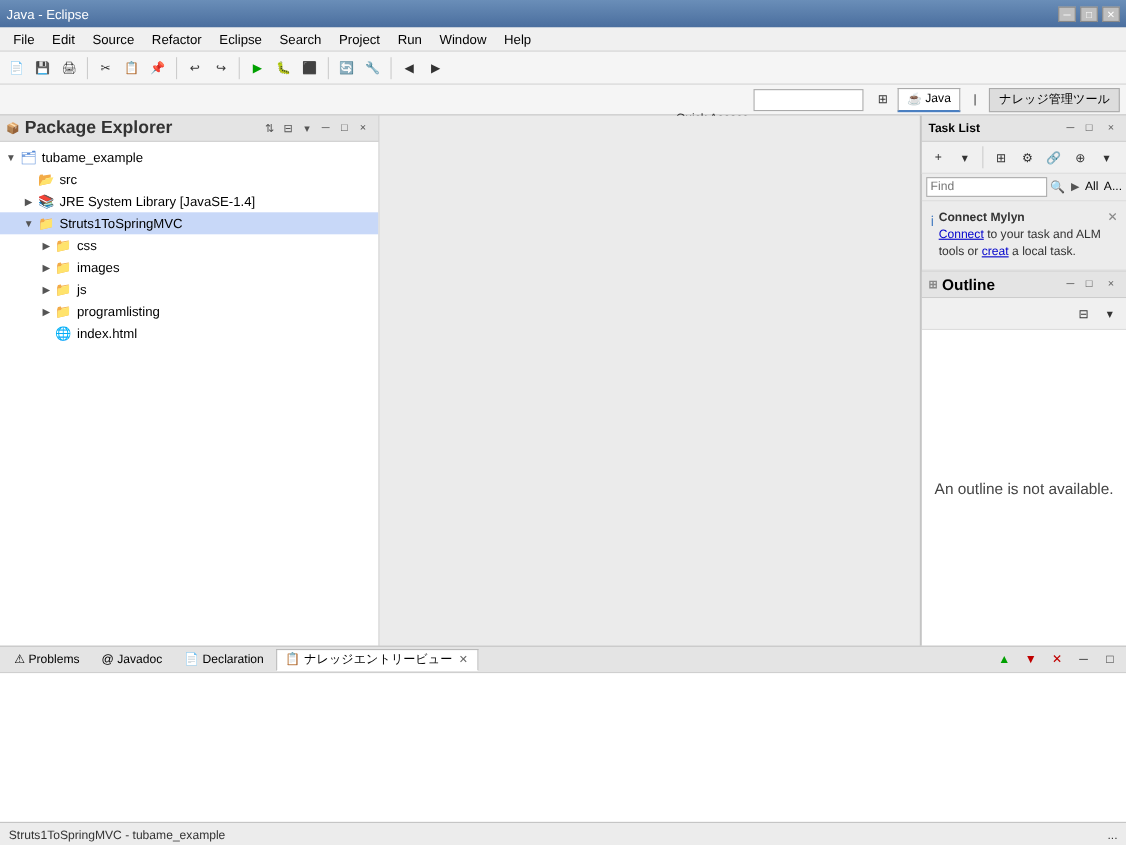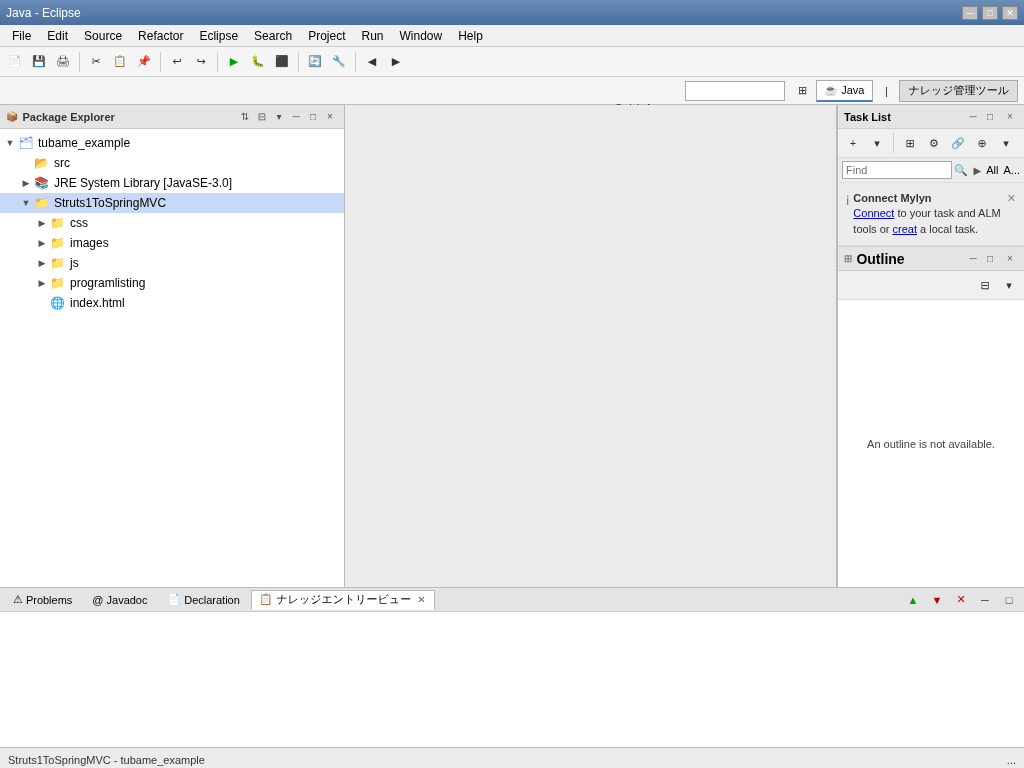--- a/index.html
+++ b/index.html
@@ -146,21 +146,21 @@
     #pkg-explorer-header {
       background: #e4e4e4;
       border-bottom: 1px solid #ccc;
       height: 24px;
       display: flex;
       align-items: center;
       padding: 0 6px;
       gap: 4px;
     }
     #pkg-explorer-header span {
-      font-size: 11px;
+      font-size: 16px;
       color: #333;
       font-weight: bold;
     }
     .panel-header-btn {
       width: 16px;
       height: 16px;
       background: none;
       border: none;
       cursor: pointer;
       font-size: 10px;
@@ -327,21 +327,21 @@
       display: flex;
       justify-content: flex-end;
       gap: 2px;
     }
     #outline-body {
       flex: 1;
       background: #fff;
       display: flex;
       align-items: center;
       justify-content: center;
-      font-size: 11px;
+      font-size: 14px;
       color: #444;
       padding: 10px;
       text-align: right;
     }
 
     
     #bottom-panel {
       height: 160px;
       border-top: 1px solid #bbb;
       display: flex;
@@ -492,21 +492,21 @@
 
         <div class="tree-item tree-indent-2">
           <span class="tree-arrow" style="opacity:0">▶</span>
           <span class="tree-icon icon-src">📂</span>
           <span>src</span>
         </div>
 
         <div class="tree-item tree-indent-2">
           <span class="tree-arrow">▶</span>
           <span class="tree-icon icon-library">📚</span>
-          <span>JRE System Library [JavaSE-3.0]</span>
+          <span>JRE System Library [JavaSE-1.4]</span>
         </div>
 
         <div class="tree-item tree-indent-2 selected">
           <span class="tree-arrow">▼</span>
           <span class="tree-icon icon-folder">📁</span>
           <span>Struts1ToSpringMVC</span>
         </div>
 
         <div class="tree-item tree-indent-3">
           <span class="tree-arrow">▶</span>

